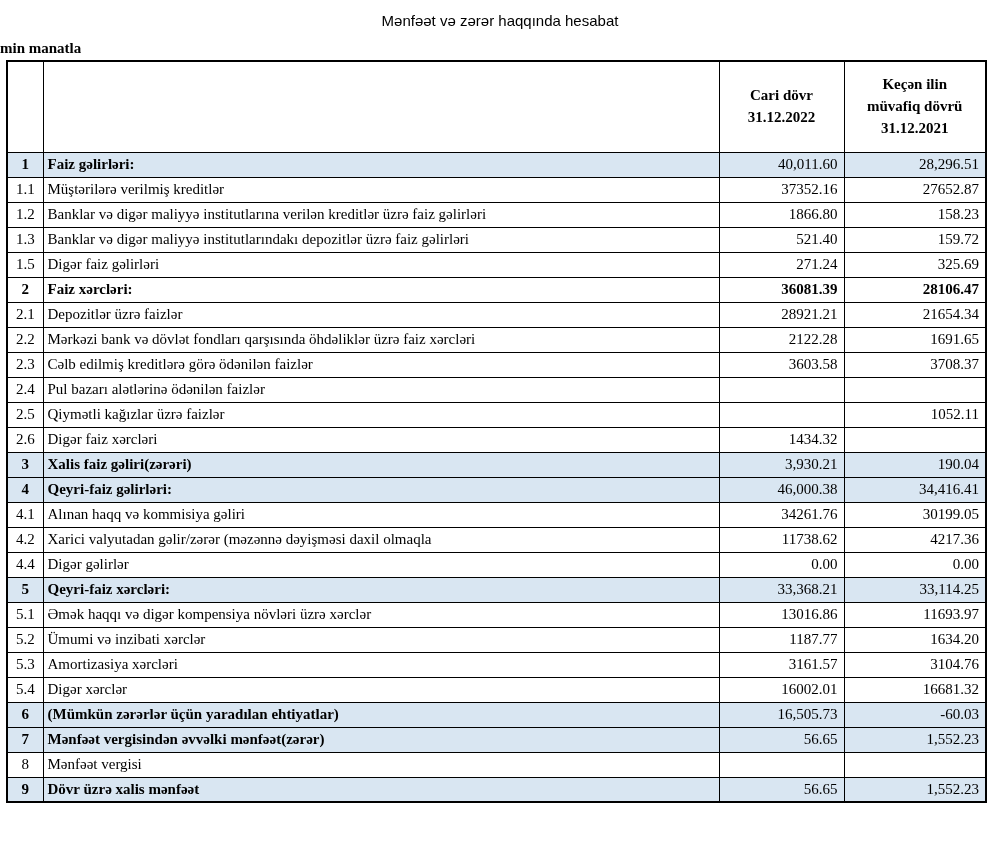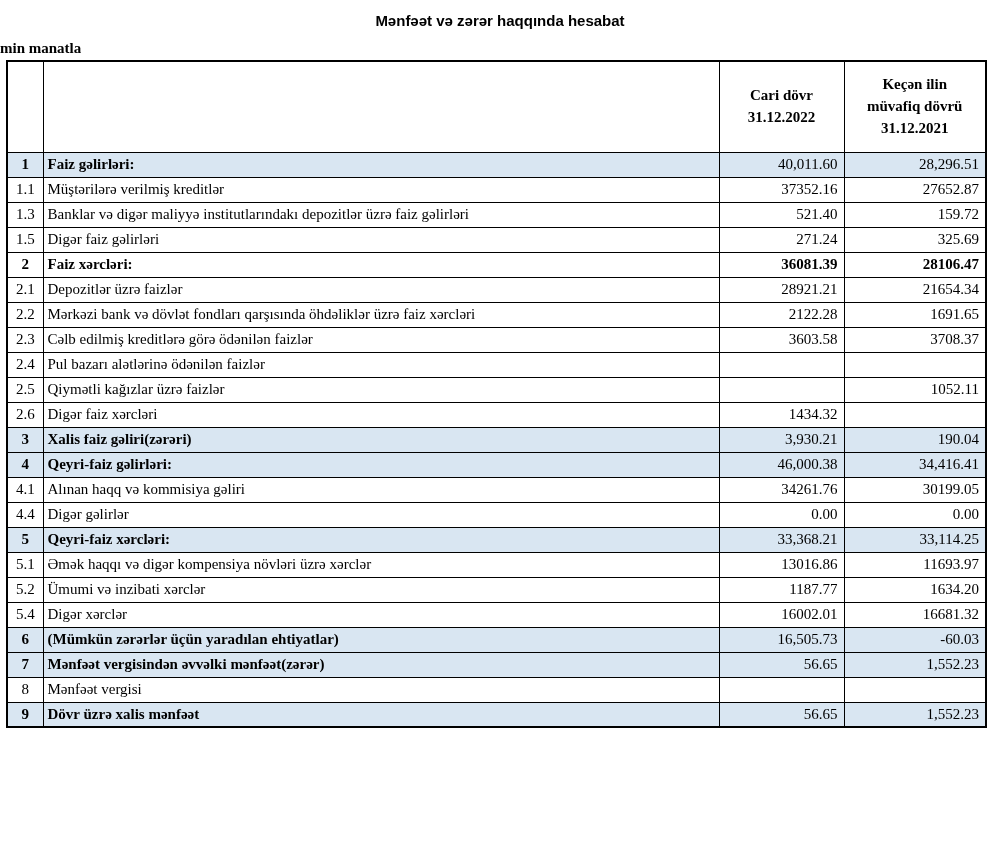--- a/index.html
+++ b/index.html
@@ -7,21 +7,21 @@
     width: 1000px; height: 851px;
     background: #ffffff;
     color: #000;
     font-family: "Liberation Serif", serif;
     overflow: hidden;
   }
   .page { width: 1000px; height: 851px; position: relative; }
   .title {
     text-align: center;
     font-family: "Liberation Sans", sans-serif;
-    font-weight: bold;
+    font-weight: normal;
     font-size: 15px;
     padding-top: 12px;
   }
   .unit-label {
     font-weight: bold;
     font-size: 15px;
     padding-right: 15px;
     margin-top: 11px;
     font-family: "Liberation Serif", serif;
   }
@@ -93,20 +93,26 @@
           <td class="val">40,011.60</td>
           <td class="val">28,296.51</td>
         </tr>
         <tr>
           <td class="num">1.1</td>
           <td class="desc">Müştərilərə verilmiş kreditlər</td>
           <td class="val">37352.16</td>
           <td class="val">27652.87</td>
         </tr>
         <tr>
+          <td class="num">1.2</td>
+          <td class="desc">Banklar və digər maliyyə institutlarına verilən kreditlər üzrə faiz gəlirləri</td>
+          <td class="val">1866.80</td>
+          <td class="val">158.23</td>
+        </tr>
+        <tr>
           <td class="num">1.3</td>
           <td class="desc">Banklar və digər maliyyə institutlarındakı depozitlər üzrə faiz gəlirləri</td>
           <td class="val">521.40</td>
           <td class="val">159.72</td>
         </tr>
         <tr>
           <td class="num">1.5</td>
           <td class="desc">Digər faiz gəlirləri</td>
           <td class="val">271.24</td>
           <td class="val">325.69</td>
@@ -165,20 +171,26 @@
           <td class="val">46,000.38</td>
           <td class="val">34,416.41</td>
         </tr>
         <tr>
           <td class="num">4.1</td>
           <td class="desc">Alınan haqq və kommisiya gəliri</td>
           <td class="val">34261.76</td>
           <td class="val">30199.05</td>
         </tr>
         <tr>
+          <td class="num">4.2</td>
+          <td class="desc">Xarici valyutadan gəlir/zərər (məzənnə dəyişməsi daxil olmaqla</td>
+          <td class="val">11738.62</td>
+          <td class="val">4217.36</td>
+        </tr>
+        <tr>
           <td class="num">4.4</td>
           <td class="desc">Digər gəlirlər</td>
           <td class="val">0.00</td>
           <td class="val">0.00</td>
         </tr>
         <tr class="blue bold">
           <td class="num">5</td>
           <td class="desc">Qeyri-faiz xərcləri:</td>
           <td class="val">33,368.21</td>
           <td class="val">33,114.25</td>
@@ -187,20 +199,26 @@
           <td class="num">5.1</td>
           <td class="desc">Əmək haqqı və digər kompensiya növləri üzrə xərclər</td>
           <td class="val">13016.86</td>
           <td class="val">11693.97</td>
         </tr>
         <tr>
           <td class="num">5.2</td>
           <td class="desc">Ümumi və inzibati xərclər</td>
           <td class="val">1187.77</td>
           <td class="val">1634.20</td>
+        </tr>
+        <tr>
+          <td class="num">5.3</td>
+          <td class="desc">Amortizasiya xərcləri</td>
+          <td class="val">3161.57</td>
+          <td class="val">3104.76</td>
         </tr>
         <tr>
           <td class="num">5.4</td>
           <td class="desc">Digər xərclər</td>
           <td class="val">16002.01</td>
           <td class="val">16681.32</td>
         </tr>
         <tr class="blue bold">
           <td class="num">6</td>
           <td class="desc">(Mümkün zərərlər üçün yaradılan ehtiyatlar)</td>

